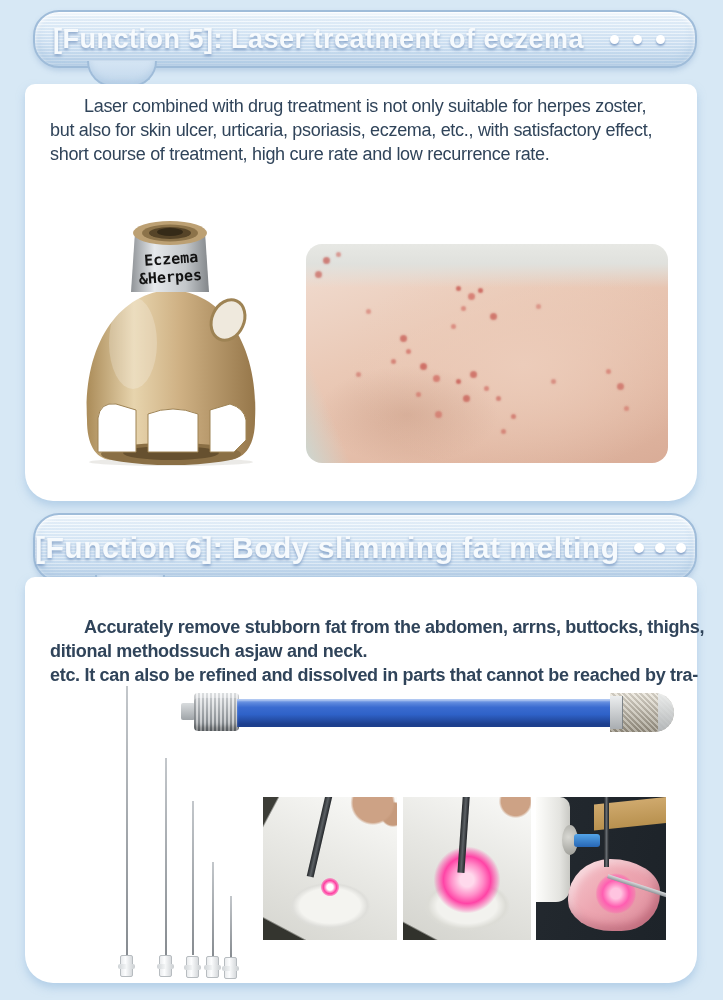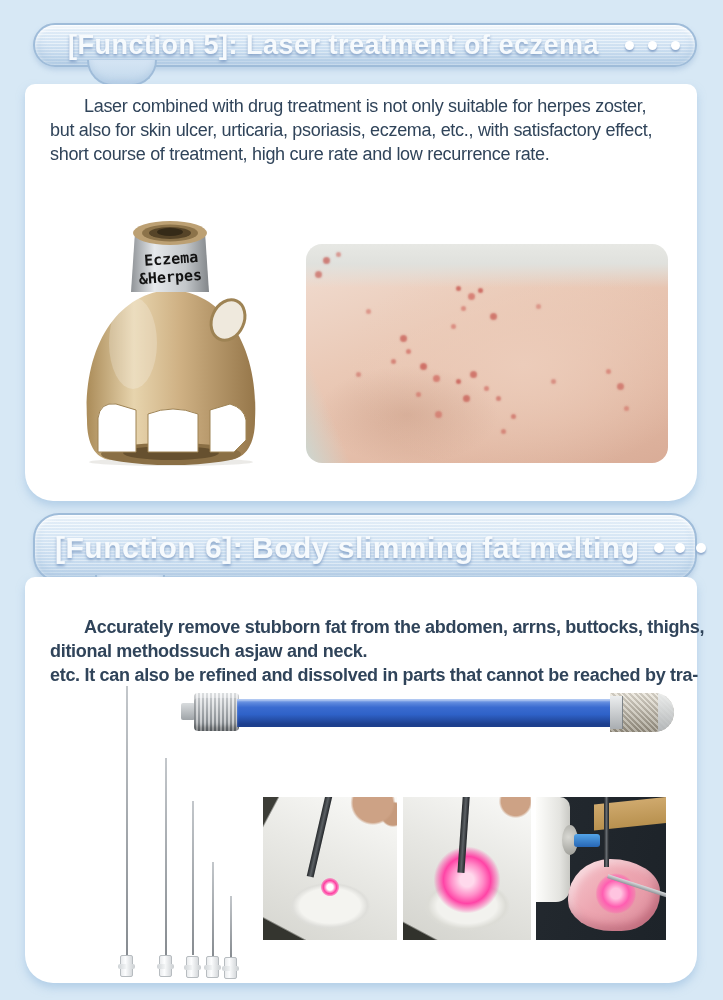--- a/index.html
+++ b/index.html
@@ -145,21 +145,21 @@
   .pc-stick{position:absolute;left:70px;top:88px;width:70px;height:4px;
     background:linear-gradient(180deg,#d9dcde,#8f9498);transform:rotate(18deg);}
   
   .device{position:absolute;left:78px;top:218px;width:190px;height:248px;}
 </style>
 </head>
 <body>
 
 <div class="page">
 
-  <div class="banner" style="top:23px;height:44px;justify-content:center;">
+  <div class="banner" style="top:10px;height:58px;">
     <div class="banner-tail" style="left:52px;"></div>
     <span class="banner-title" style="font-size:27px;margin-left:18px;">[Function 5]: Laser treatment of eczema</span>
     <span class="dots" style="margin-left:26px;gap:14px;">
       <i style="width:9px;height:9px;"></i>
         <i style="width:9px;height:9px;"></i>
         <i style="width:9px;height:9px;"></i>
     </span>
   </div>
 
   <div class="card" style="top:84px;height:417px;">
@@ -204,21 +204,21 @@
       <text x="92" y="64">&amp;Herpes</text>
     </g>
   </svg>
 
   <div class="skin-photo">
     <div class="spots"></div>
   </div>
 
   <div class="banner" style="top:513px;height:69px;">
     <div class="banner-tail" style="left:60px;"></div>
-    <span class="banner-title" style="font-size:30px;margin-left:20px;">[Function 6]: Body slimming fat melting</span>
+    <span class="banner-title" style="font-size:30px;">[Function 6]: Body slimming fat melting</span>
     <span class="dots" style="margin-left:14px;gap:11px;">
       <i style="width:10px;height:10px;"></i>
         <i style="width:10px;height:10px;"></i>
         <i style="width:10px;height:10px;"></i>
     </span>
   </div>
 
   <div class="card" style="top:577px;height:406px;font-weight:bold;">
     <div class="para" style="left:25px;top:38px;position:absolute;">
       <div class="ln indent">Accurately remove stubborn fat from the abdomen, arrns, buttocks, thighs,</div>

